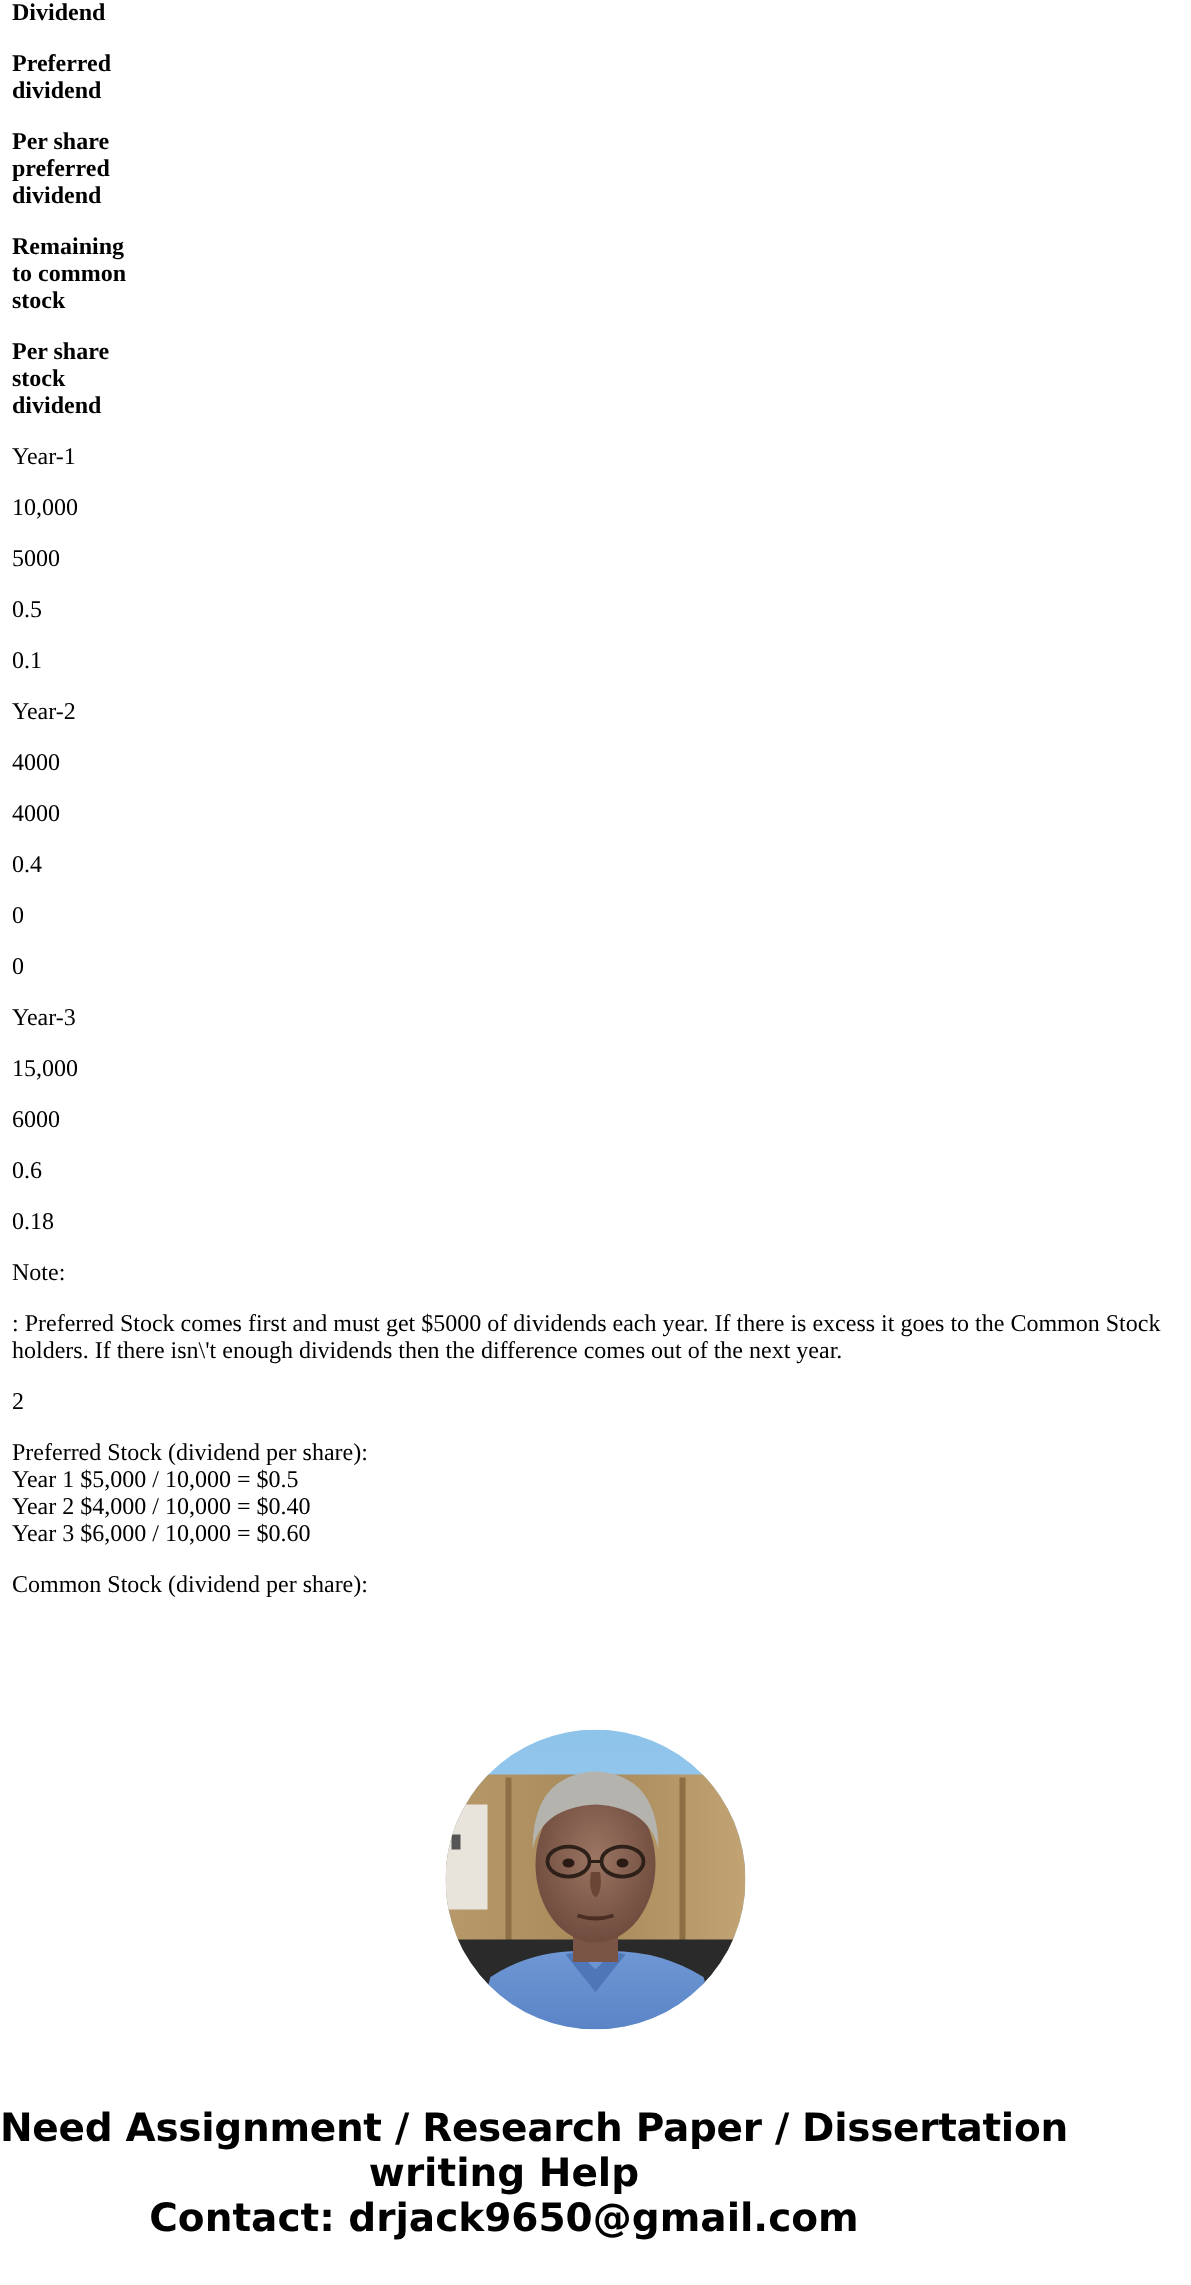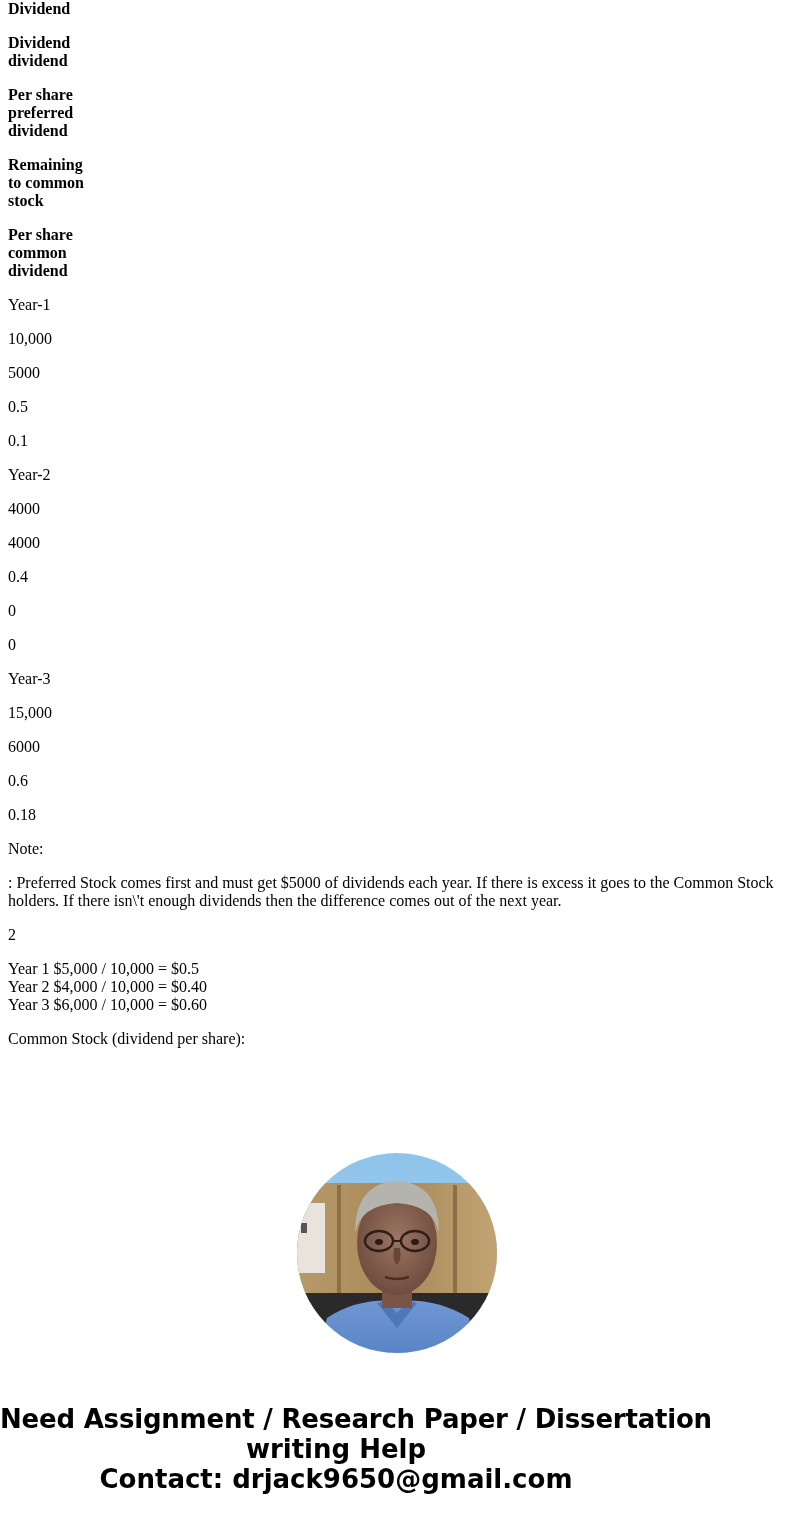--- a/index.html
+++ b/index.html
@@ -49,24 +49,24 @@
       color: #000000;
     }
     .promo div { white-space: nowrap; }
     .promo .line1 { letter-spacing: -0.2px; }
   </style>
 </head>
 <body>
 
 <div class="doc">
   <p class="hdr">Dividend</p>
-  <p class="hdr">Dividend dividend</p>
+  <p class="hdr">Preferred dividend</p>
   <p class="hdr">Per share preferred dividend</p>
   <p class="hdr">Remaining to common stock</p>
-  <p class="hdr">Per share common dividend</p>
+  <p class="hdr">Per share stock dividend</p>
 
   <p>Year-1</p>
   <p>10,000</p>
   <p>5000</p>
   <p>0.5</p>
   <p>0.1</p>
 
   <p>Year-2</p>
   <p>4000</p>
   <p>4000</p>
@@ -78,20 +78,21 @@
   <p>15,000</p>
   <p>6000</p>
   <p>0.6</p>
   <p>0.18</p>
 
   <p>Note:</p>
   <p class="note-text">: Preferred Stock comes first and must get $5000 of dividends each year. If there is excess it goes to the Common Stock holders. If there isn\'t enough dividends then the difference comes out of the next year.</p>
   <p>2</p>
 
   <div class="calc">
+    <div>Preferred Stock (dividend per share):</div>
     <div>Year 1 $5,000 / 10,000 = $0.5</div>
     <div>Year 2 $4,000 / 10,000 = $0.40</div>
     <div>Year 3 $6,000 / 10,000 = $0.60</div>
   </div>
   <div class="calc">
     <div>Common Stock (dividend per share):</div>
   </div>
 </div>
 
 <div class="avatar-wrap">

